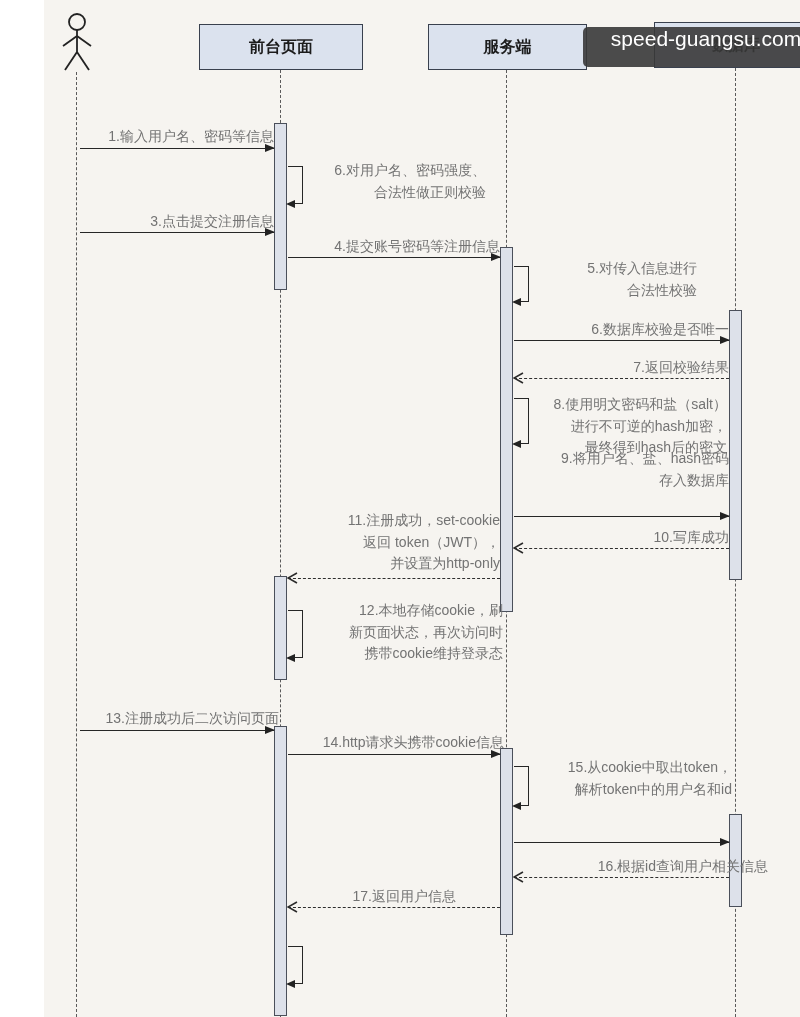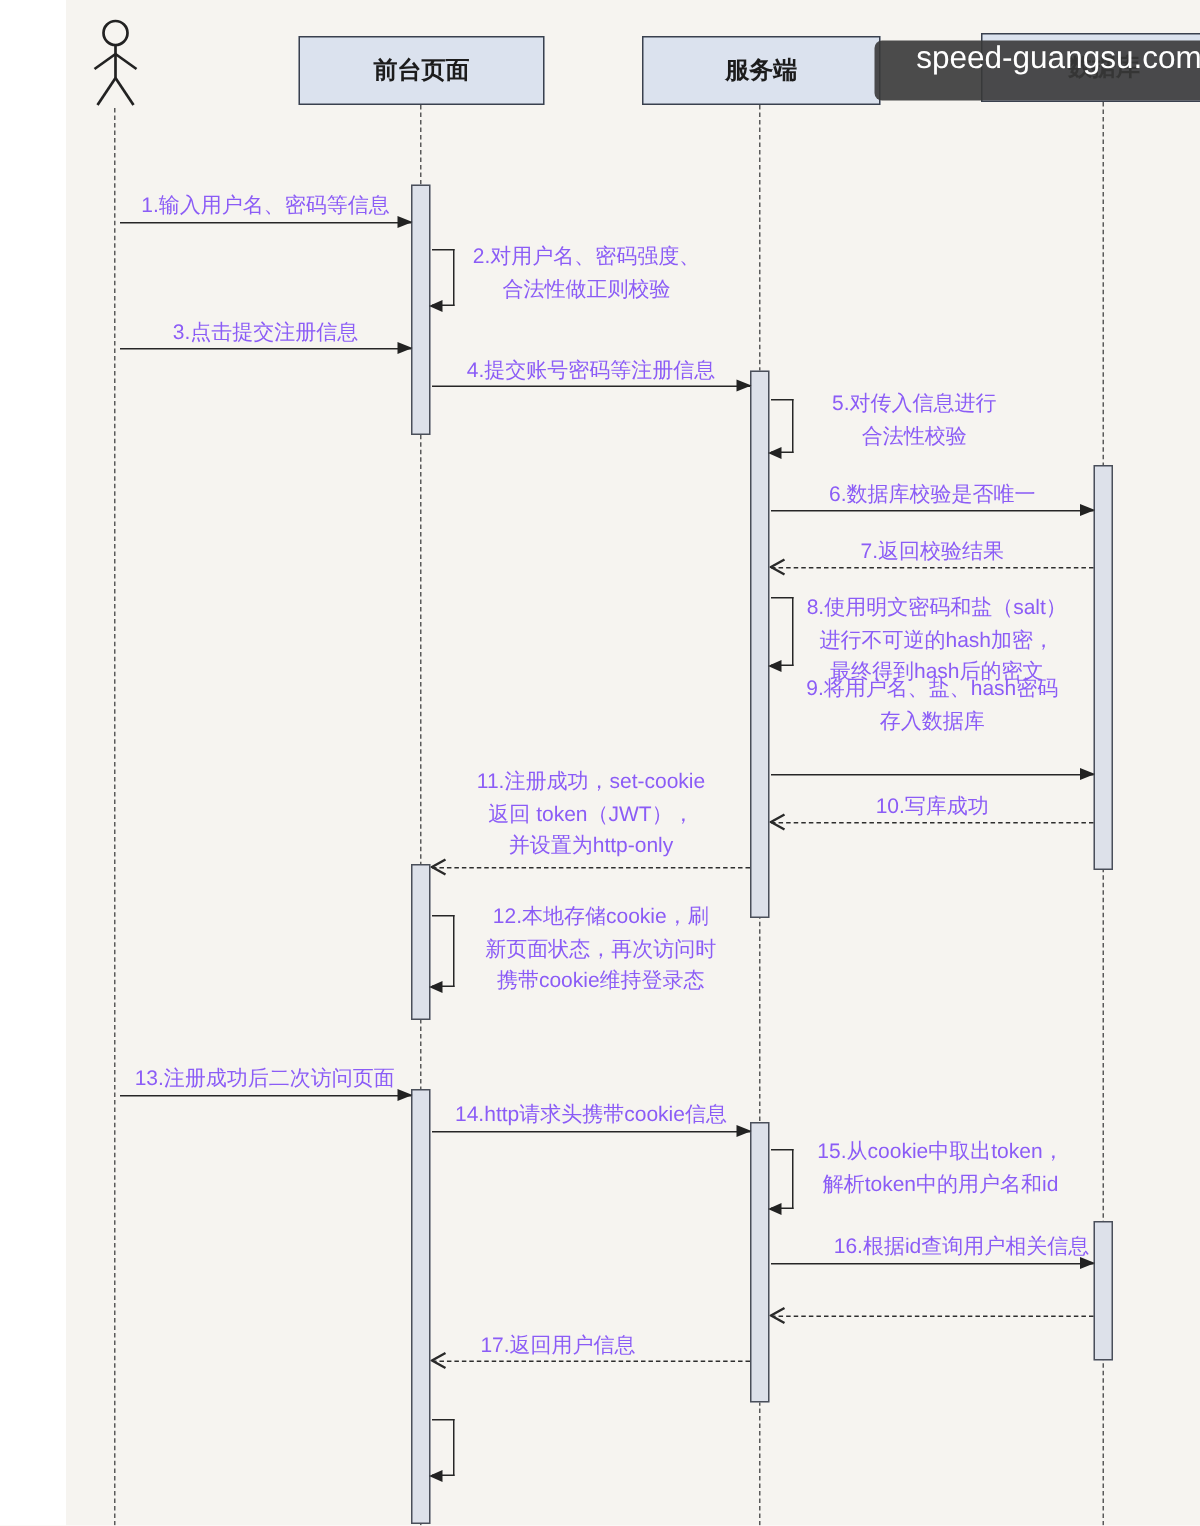--- a/index.html
+++ b/index.html
@@ -4,22 +4,22 @@
 <style>
   html,body{margin:0;padding:0;}
   .canvas{position:relative;width:800px;height:1017px;background:#f6f4f0;
           font-family:"Liberation Sans", sans-serif;color:#1c1c1c;overflow:hidden;margin-left:44px;}
   .lifeline{position:absolute;width:0;border-left:1.6px dashed #5a5a5a;z-index:1;}
   .pbox{position:absolute;height:46px;background:#dbe2ee;border:1.6px solid #39404e;
         display:flex;align-items:center;justify-content:center;font-weight:bold;
         font-size:16px;z-index:3;box-sizing:border-box;}
   .activation{position:absolute;width:13px;background:#dde1ea;border:1.3px solid #4a4f5a;
         z-index:2;box-sizing:border-box;}
-  .msg-label{position:absolute;font-size:14px;line-height:1.55;text-align:center;
-        white-space:pre-line;z-index:4;color:#8b5cf6;}
+  .msg-label{position:absolute;font-size:14px;line-height:1.55;text-align:right;
+        white-space:pre-line;z-index:4;color:#737373;}
   .arrow{position:absolute;z-index:4;}
   .shaft{width:100%;height:0;}
   .solid{border-top:1.7px solid #262626;}
   .dashed{border-top:1.6px dashed #2e2e2e;}
   .head-right{position:absolute;right:-1px;top:-4px;width:0;height:0;
         border-left:10px solid #222;border-top:4px solid transparent;border-bottom:4px solid transparent;}
   .chev-left{position:absolute;left:-1px;top:-6px;}
   .self-loop{position:absolute;width:15px;border:1.6px solid #262626;border-left:none;
         z-index:4;box-sizing:border-box;}
   .loop-head{position:absolute;left:-2px;bottom:-5px;width:0;height:0;
@@ -69,21 +69,21 @@
   <div class="activation" style="left:230px;top:726px;height:290px"></div>
   <div class="activation" style="left:456px;top:748px;height:187px"></div>
   <div class="activation" style="left:685px;top:814px;height:93px"></div>
 
   <div class="msg-label" style="left:36px;top:126px;width:194px">1.输入用户名、密码等信息</div>
   <div class="arrow" style="left:36px;top:148px;width:194px">
     <div class="shaft solid"></div>
     <span class="head-right"></span>
   </div>
 
-  <div class="msg-label" style="left:252px;top:160px;width:190px">2.对用户名、密码强度、
+  <div class="msg-label" style="left:252px;top:160px;width:190px">6.对用户名、密码强度、
 合法性做正则校验</div>
   <div class="self-loop" style="left:244px;top:166px;height:38px">
     <span class="loop-head"></span>
   </div>
 
   <div class="msg-label" style="left:36px;top:211px;width:194px">3.点击提交注册信息</div>
   <div class="arrow" style="left:36px;top:232px;width:194px">
     <div class="shaft solid"></div>
     <span class="head-right"></span>
   </div>
@@ -164,21 +164,21 @@
     <div class="shaft solid"></div>
     <span class="head-right"></span>
   </div>
 
   <div class="msg-label" style="left:478px;top:757px;width:210px">15.从cookie中取出token，
 解析token中的用户名和id</div>
   <div class="self-loop" style="left:470px;top:766px;height:40px">
     <span class="loop-head"></span>
   </div>
 
-  <div class="msg-label" style="left:470px;top:820px;width:254px">16.根据id查询用户相关信息</div>
+  <div class="msg-label" style="left:470px;top:856px;width:254px">16.根据id查询用户相关信息</div>
   <div class="arrow" style="left:470px;top:842px;width:215px">
     <div class="shaft solid"></div>
     <span class="head-right"></span>
   </div>
 
   <div class="arrow" style="left:470px;top:877px;width:215px">
     <div class="shaft dashed"></div>
     <svg class="chev-left" width="11" height="12" viewBox="0 0 11 12">
         <path d="M10 1 L1 6 L10 11" fill="none" stroke="#2a2a2a" stroke-width="1.6"></path>
       </svg>

